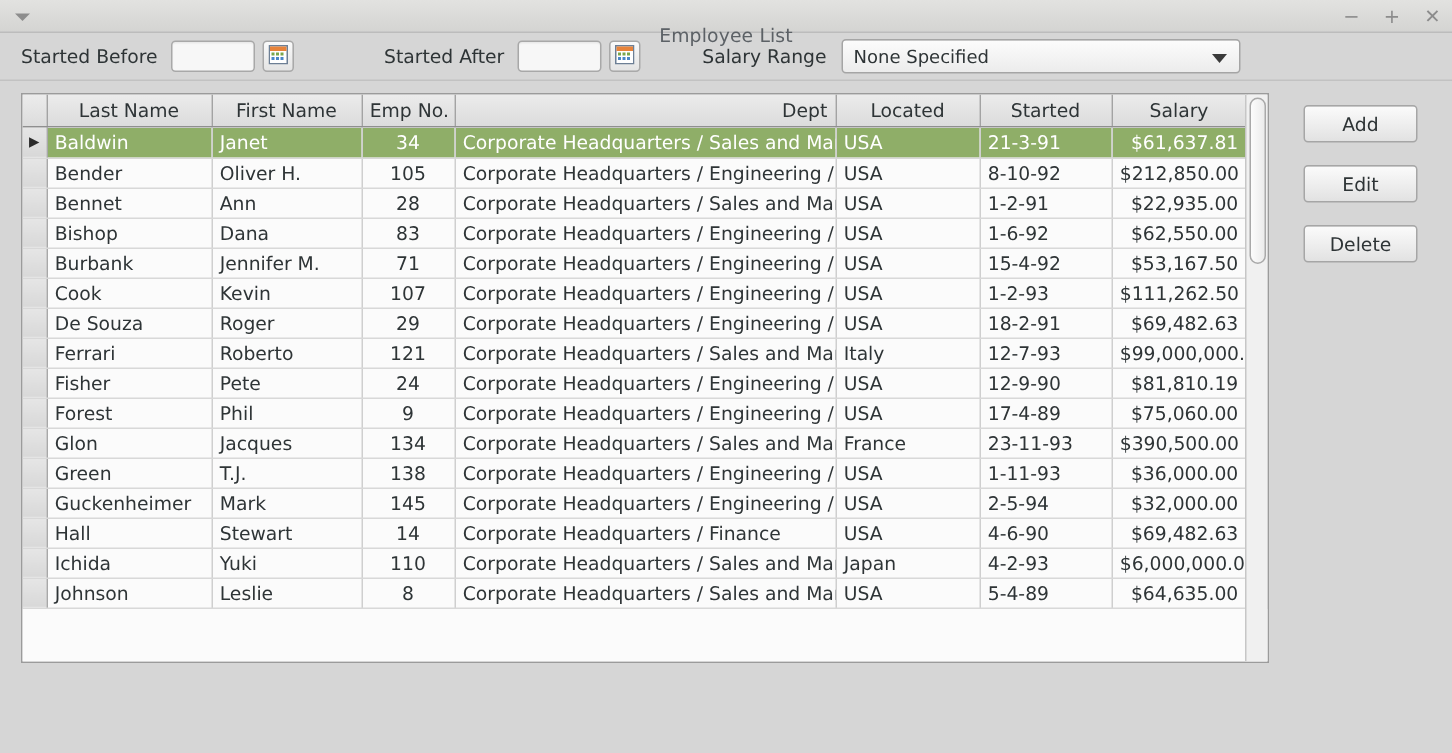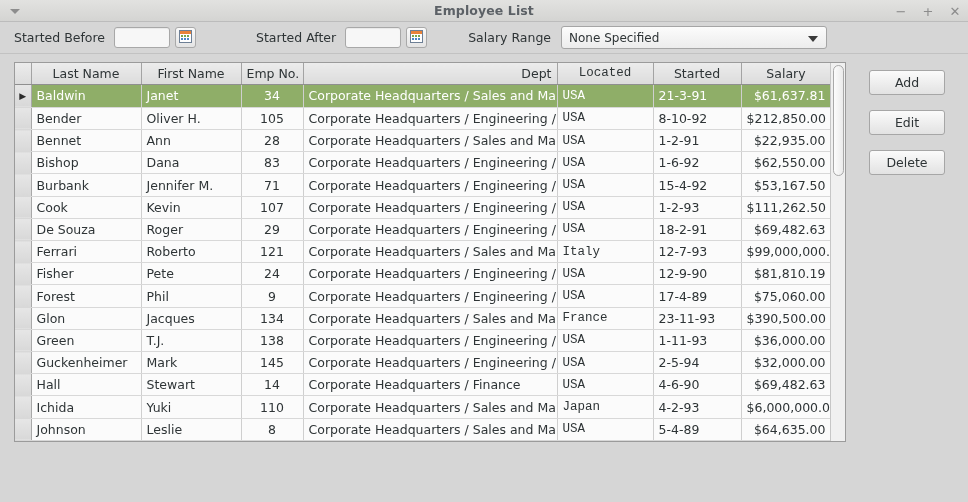--- a/index.html
+++ b/index.html
@@ -23,23 +23,23 @@
 
   
   .titlebar {
     height: 22px; flex: 0 0 22px;
     position: relative;
     background: linear-gradient(to bottom, #e2e2e0 0%, #d4d4d2 100%);
     border-bottom: 1px solid #bcbcbc;
     display: flex; align-items: center;
   }
   .title-text {
-    position: absolute; left: 0; right: 0; top: 0;
+    position: absolute; left: 0; right: 0; top: 13px;
     line-height: 21px; text-align: center;
-    font-weight: bold; font-size: 12.5px;
+    font-weight: normal; font-size: 12.5px;
     color: #5c6166;
     letter-spacing: .1px;
   }
   .tb-left {
     position: absolute; left: 6px; top: 0; height: 22px;
     display: flex; align-items: center;
   }
   .tb-menu-arrow {
     width: 0; height: 0;
     border-left: 5px solid transparent;
@@ -119,21 +119,21 @@
     display: flex;
     padding: 8px 0 0 14px;
     min-height: 0;
   }
   .table-wrap {
     width: 832px; height: 380px;
     background: #fafafa;
     border: 1px solid #9b9b9b;
     position: relative;
     overflow: hidden;
-    display: flex; flex-direction: row;
+    display: flex; flex-direction: column;
   }
   table {
     border-collapse: collapse;
     table-layout: fixed;
     width: 816px;
     font-size: 12.5px;
   }
   thead th {
     height: 21px;
     background: linear-gradient(to bottom,#ececec,#dcdcdc);
@@ -169,21 +169,21 @@
   tbody td.num { text-align: center; }
   tbody td.money { text-align: right; }
   tbody tr.selected td:not(.c-sel) {
     background: #8fae68;
     color: #ffffff;
   }
   .col-last   { width: 110px; }
   .col-first  { width: 100px; }
   .col-emp    { width:  62px; }
   .col-dept   { width: 254px; }
-  .col-loc    { width:  96px; font-family: Liberation Mono, monospace; }
+  .col-loc    { width:  96px; }
   .col-start  { width:  88px; }
   .col-sal    { width:  90px; }
 
   .filler { flex: 1 1 auto; background: #fbfbfb; }
 
   .vscroll {
     position: absolute; top: 0; right: 0;
     width: 15px; height: 100%;
     background: #f0f0f0;
     border-left: 1px solid #c6c6c6;

